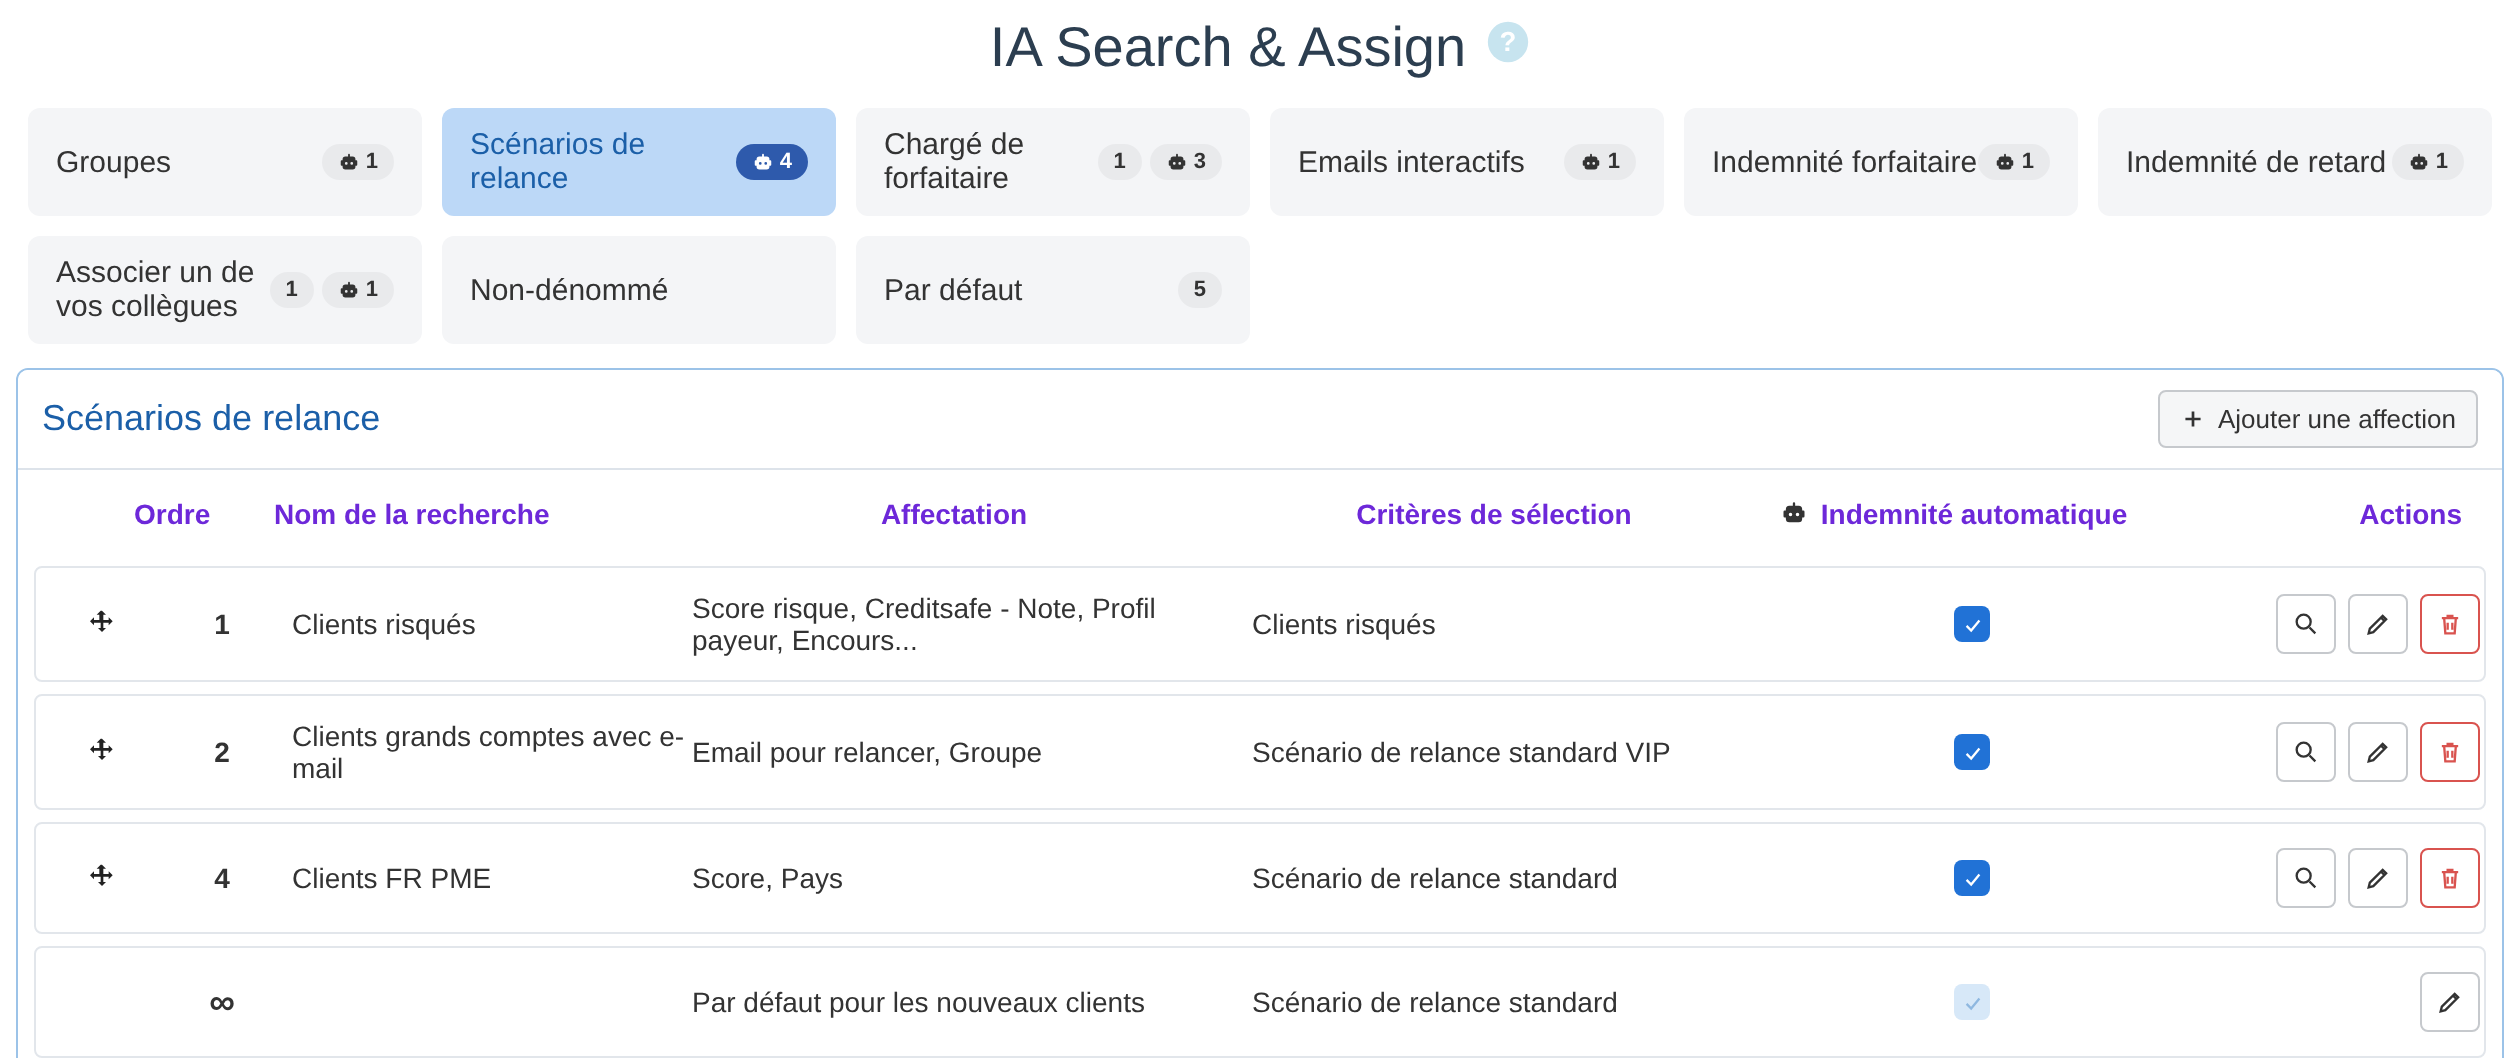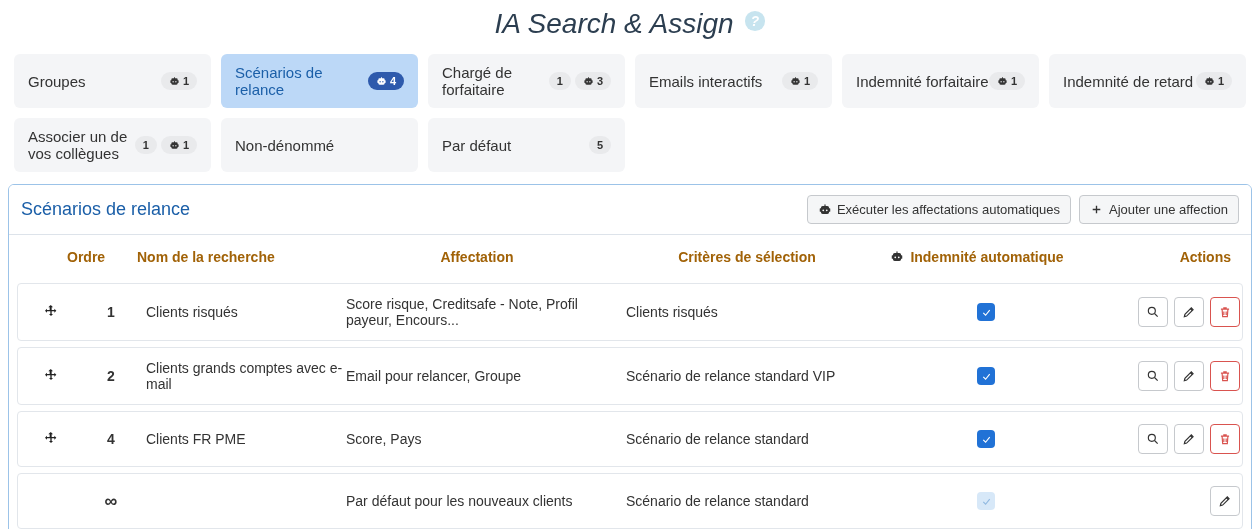--- a/index.html
+++ b/index.html
@@ -13,21 +13,20 @@
   .page-title {
     text-align: center;
     font-size: 28px;
     font-weight: 400;
     color: #2c3e50;
     padding: 8px 0 14px;
     display: flex;
     align-items: center;
     justify-content: center;
     gap: 10px;
-    font-style: italic;
   }
   .help-icon {
     color: #b8dce8;
     font-size: 22px;
   }
   .tabs-grid {
     display: grid;
     grid-template-columns: repeat(6, 1fr);
     gap: 10px;
     padding: 0 14px 12px;
@@ -106,21 +105,21 @@
     cursor: pointer;
     color: #333;
   }
   .btn .mini-icon { width: 13px; height: 13px; display: inline-block; }
 
   .table-head {
     display: grid;
     grid-template-columns: 50px 70px 200px 280px 260px 200px 170px;
     padding: 14px 8px 12px;
     font-weight: 700;
-    color: #a16207;
+    color: #6d28d9;
     align-items: center;
     font-size: 14px;
   }
   .table-head .col-actions,
   .row .col-actions { justify-self: end; padding-right: 16px; margin-left: 25px; }
   .col-auto-head { display: flex; align-items: center; gap: 6px; justify-content: center; }
 
   .row {
     display: grid;
     grid-template-columns: 50px 70px 200px 280px 260px 200px 170px;
@@ -292,28 +291,20 @@
           <span>5</span>
         </span>
       </span>
     </div>
   </div>
 
 <div class="panel">
   <div class="panel-header">
     <div class="panel-title">Scénarios de relance</div>
     <div class="panel-actions">
-      <button class="btn">
-        <span class="mini-icon robot-inline">
-          <svg viewBox="0 0 24 24">
-              <path fill="#333" d="M12 2a1 1 0 011 1v2h3a3 3 0 013 3v1h1a1 1 0 011 1v4a1 1 0 01-1 1h-1v1a3 3 0 01-3 3H8a3 3 0 01-3-3v-1H4a1 1 0 01-1-1v-4a1 1 0 011-1h1V8a3 3 0 013-3h3V3a1 1 0 011-1zM9 11a1.5 1.5 0 100 3 1.5 1.5 0 000-3zm6 0a1.5 1.5 0 100 3 1.5 1.5 0 000-3z"></path>
-            </svg>
-        </span>
-        <span>Exécuter les affectations automatiques</span>
-      </button>
       <button class="btn">
         <span class="mini-icon">
           <svg viewBox="0 0 24 24">
               <path fill="none" stroke="#333" stroke-width="2.5" d="M12 5v14M5 12h14"></path>
             </svg>
         </span>
         <span>Ajouter une affection</span>
       </button>
     </div>
   </div>

